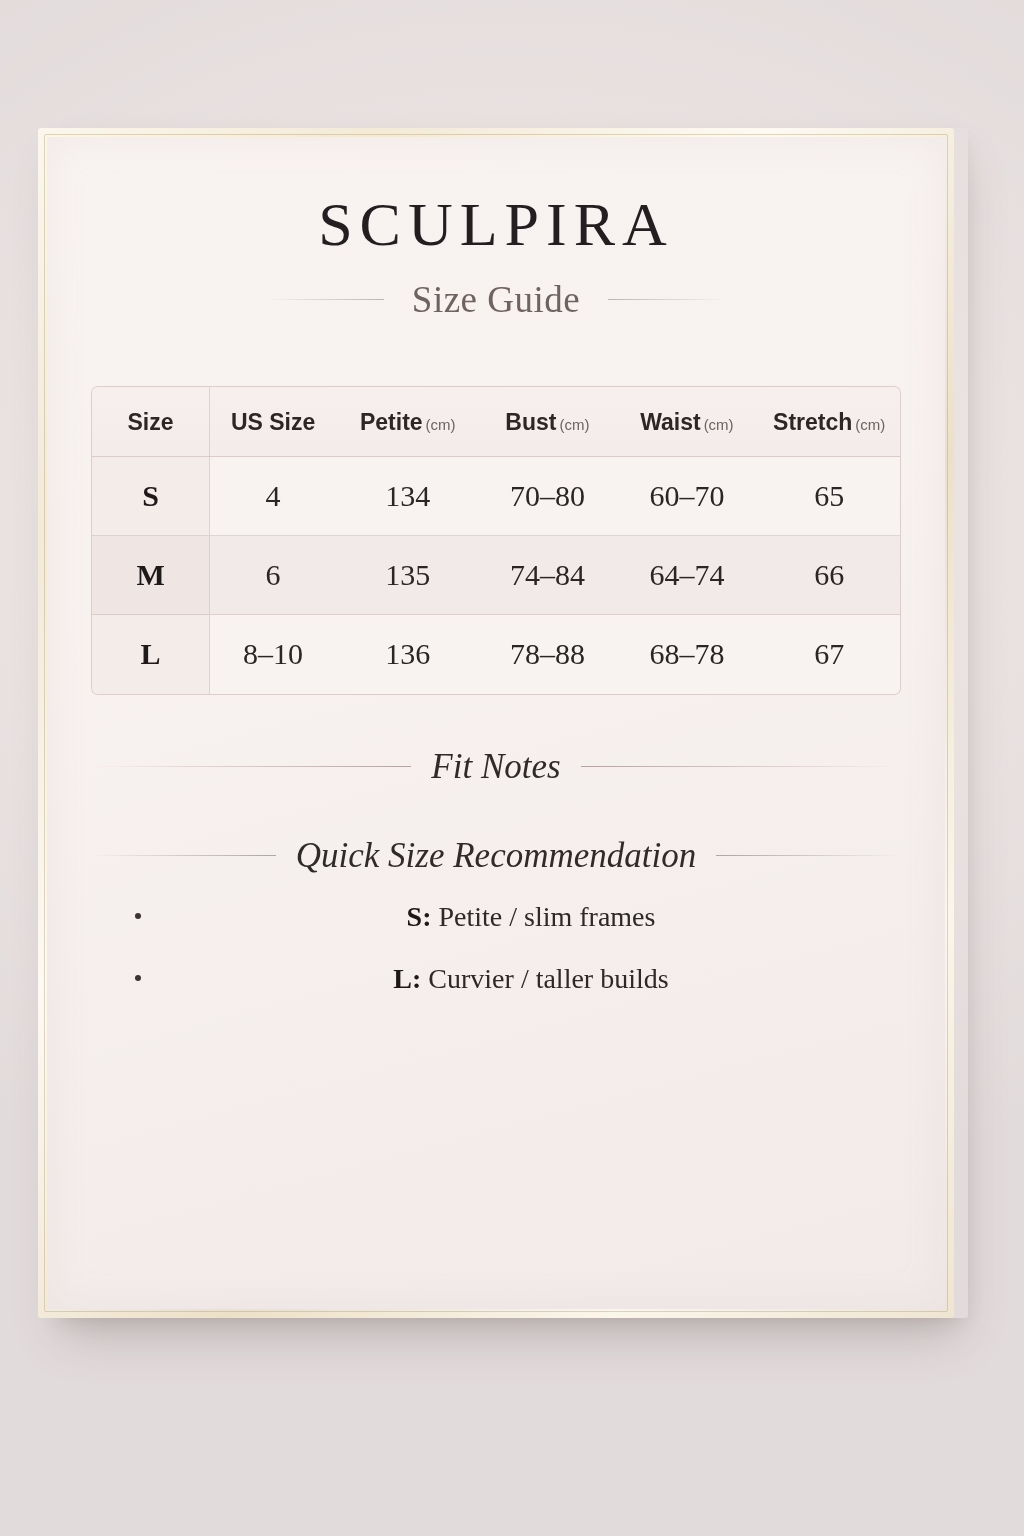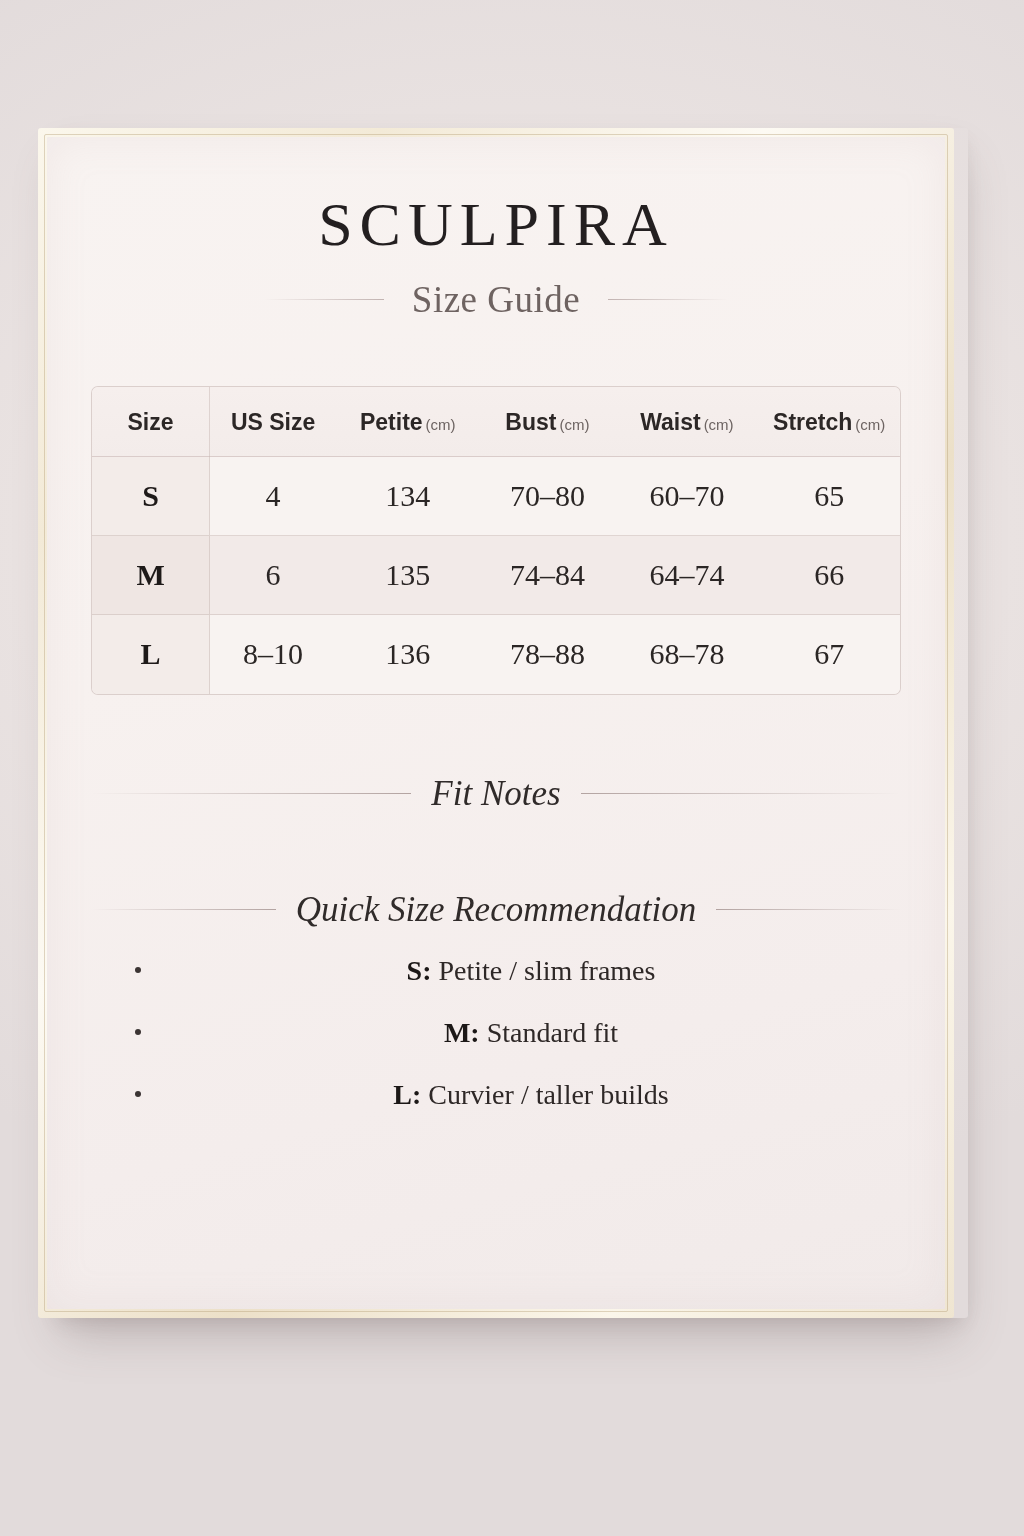--- a/index.html
+++ b/index.html
@@ -191,21 +191,21 @@
   .col-length { width: 150px; }
   .col-bust   { width: 143px; }
   .col-waist  { width: 150px; }
   .col-sleeve { width: 145px; }
 
   
   .section-head {
     display: flex;
     align-items: center;
     gap: 20px;
-    margin-top: 81px;
+    margin-top: 54px;
   }
   .section-head .rule {
     flex: 1;
     height: 1px;
     background: linear-gradient(to right, rgba(138,117,114,0), rgba(138,117,114,.62));
   }
   .section-head .rule.right {
     background: linear-gradient(to left, rgba(138,117,114,0), rgba(138,117,114,.62));
   }
   .section-head .section-title {
@@ -359,22 +359,19 @@
         <span class="rule"></span>
         <span class="section-title">Quick Size Recommendation</span>
         <span class="rule right"></span>
       </div>
 
       <ul class="recs">
         <li>
           <span class="rec-size">S:</span><span class="rec-desc">Petite / slim frames</span>
         </li>
         <li>
-          <span class="rec-size">M:</span><span class="rec-desc">Standard fit</span>
-        </li>
-        <li>
           <span class="rec-size">L:</span><span class="rec-desc">Curvier / taller builds</span>
         </li>
       </ul>
 
     </div>
   </div>
 </div>
 
 </body></html>

